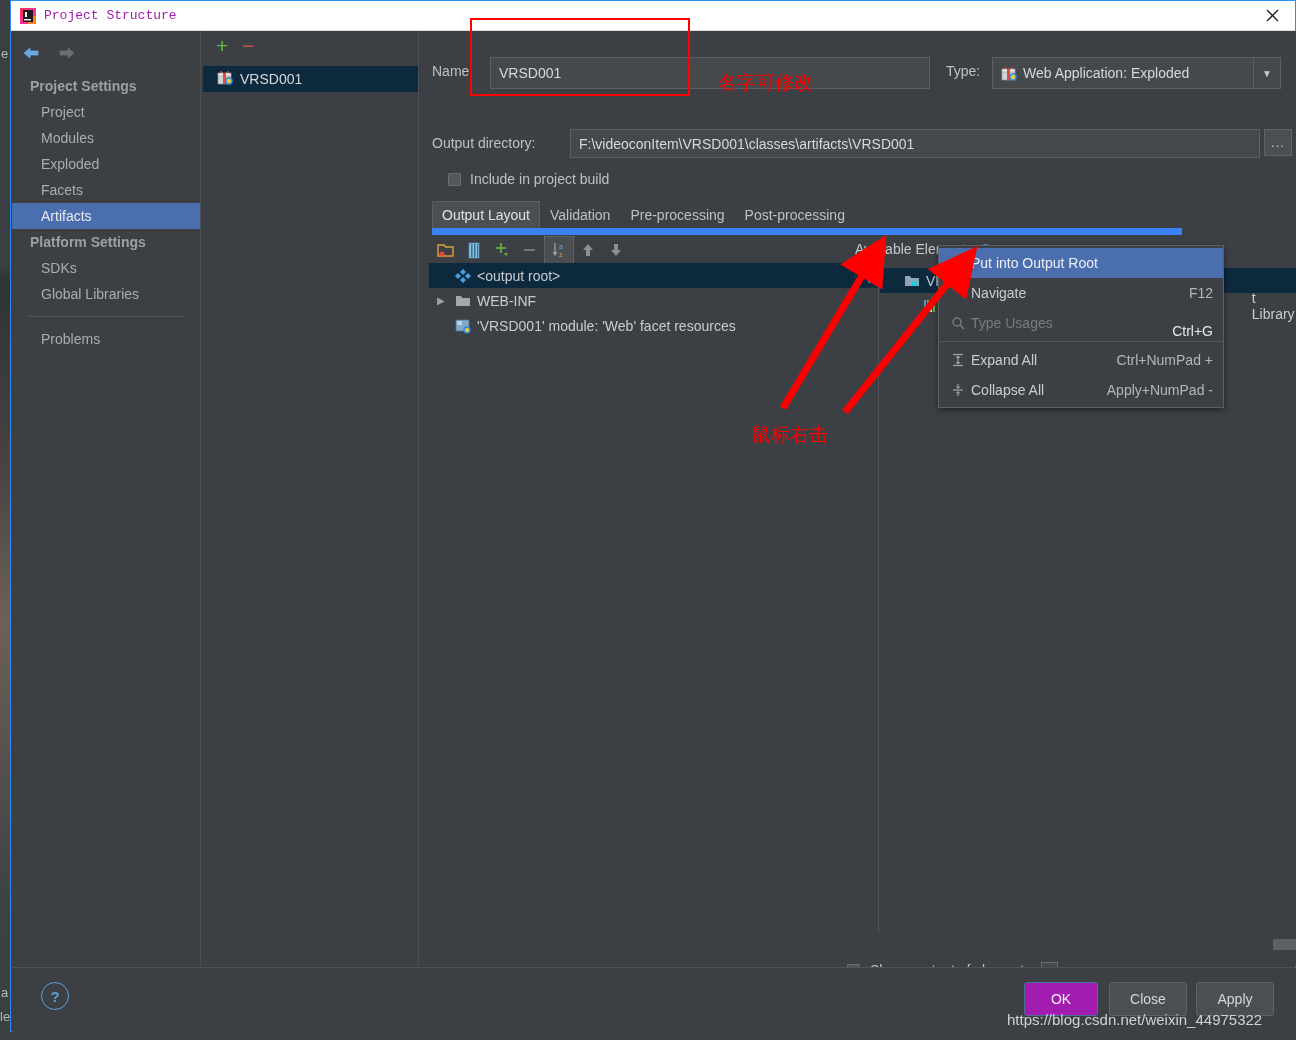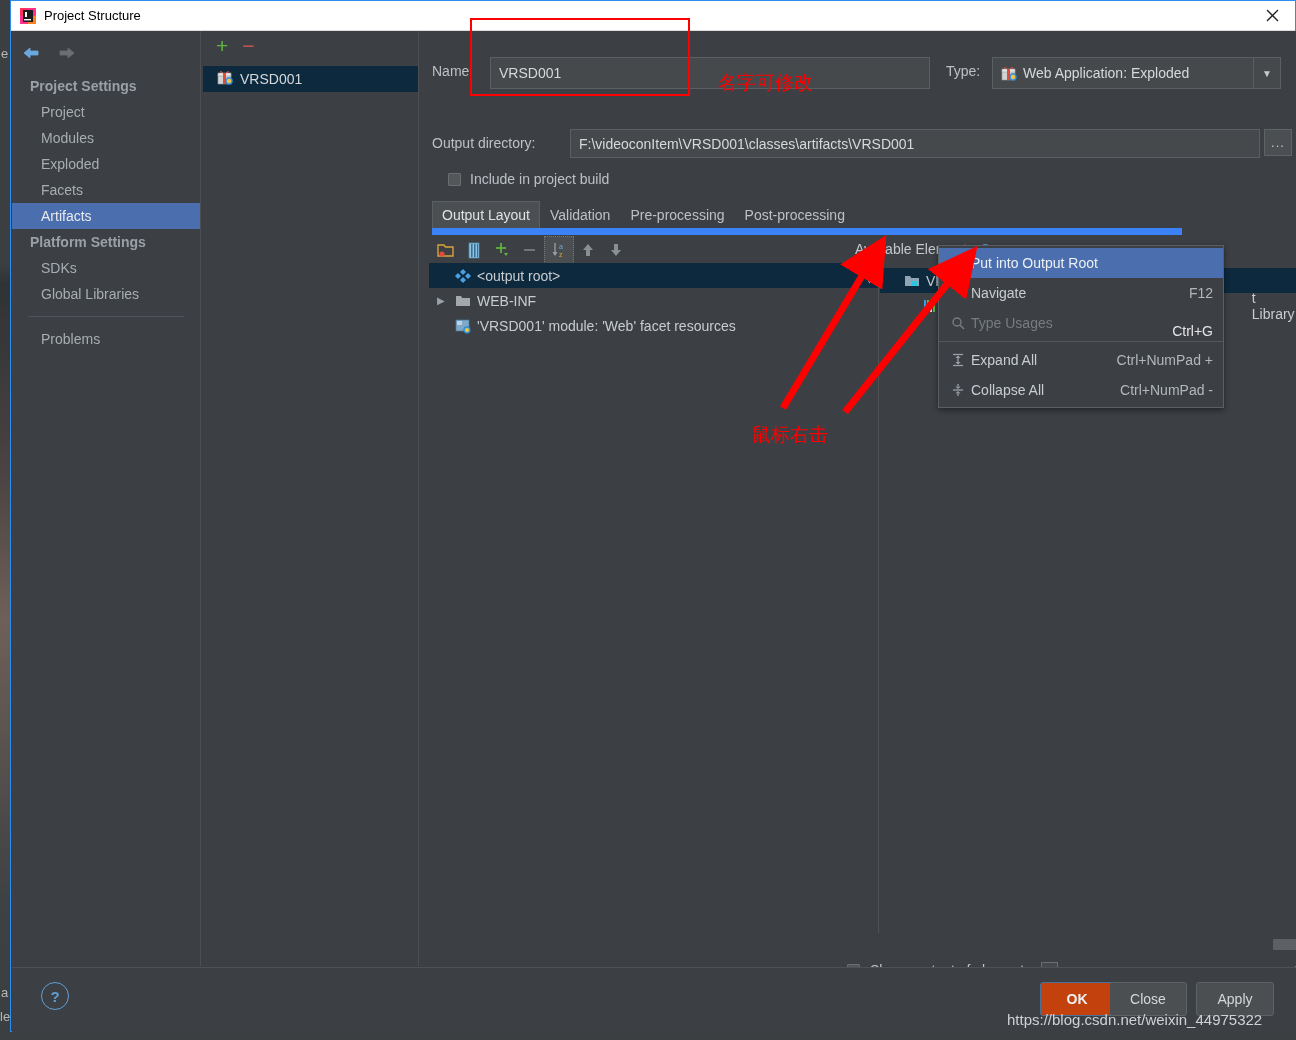--- a/index.html
+++ b/index.html
@@ -56,22 +56,22 @@
   }
   .titlebar-icon {
     position: absolute;
     left: 9px; top: 7px;
     width: 16px; height: 16px;
   }
   .titlebar-title {
     position: absolute;
     left: 33px; top: 7px;
     font-size: 13px;
-    color: #000000;
-    font-family: Liberation Sans, sans-serif;
+    color: #a21caf;
+    font-family: Liberation Mono, monospace;
   }
   .titlebar-close {
     position: absolute;
     right: 0px; top: 0px;
     width: 46px; height: 29px;
     display: flex; align-items: center; justify-content: center;
     color: #333;
     font-size: 16px;
     cursor: default;
   }
@@ -347,21 +347,21 @@
     min-width: 72px;
     border: 1px solid #5e6366;
     box-sizing: border-box;
     background: #4b4f52;
     color: #d4d7da;
     font-size: 14px;
     display:flex; align-items:center; justify-content:center;
     border-radius: 3px;
     font-family: "Liberation Sans", sans-serif;
   }
-  .dlgbtn.primary { background: #c2410c; border-color: #4a7099; color:#eef1f4; font-weight: bold; margin-left: 16px; }
+  .dlgbtn.primary { background: #a21caf; border-color: #4a7099; color:#eef1f4; font-weight: normal; }
 
   .watermark {
     position: absolute;
     left: 1007px; top: 1011px;
     color: #cfd2d5;
     font-size: 15px;
     font-family: "Liberation Sans", sans-serif;
     z-index: 60;
     white-space: nowrap;
   }
@@ -707,21 +707,21 @@
       <span class="ctx-icon">
         <svg width="14" height="14" viewBox="0 0 14 14">
           <line x1="2" y1="7" x2="12" y2="7" stroke="#9aa0a6" stroke-width="1.3"></line>
           <path d="M4.5 3.6 L7 6 L9.5 3.6 Z" fill="#9aa0a6"></path>
           <path d="M4.5 10.4 L7 8 L9.5 10.4 Z" fill="#9aa0a6"></path>
           <line x1="7" y1="1" x2="7" y2="3" stroke="#9aa0a6" stroke-width="1.3"></line>
           <line x1="7" y1="11" x2="7" y2="13" stroke="#9aa0a6" stroke-width="1.3"></line>
         </svg>
       </span>
       <span class="ctx-label">Collapse All</span>
-      <span class="ctx-shortcut">Ctrl+NumPad -</span>
+      <span class="ctx-shortcut">Apply+NumPad -</span>
     </div>
   </div>
 
   <div class="anno-box"></div>
   <div class="anno-text" style="left:718px; top:70px;">名字可修改</div>
   <div class="anno-text" style="left:752px; top:422px;">鼠标右击</div>
 
   <svg class="anno-svg">
     <defs>
       <marker id="ah" markerWidth="7" markerHeight="7" refX="3" refY="3.5" orient="auto">

